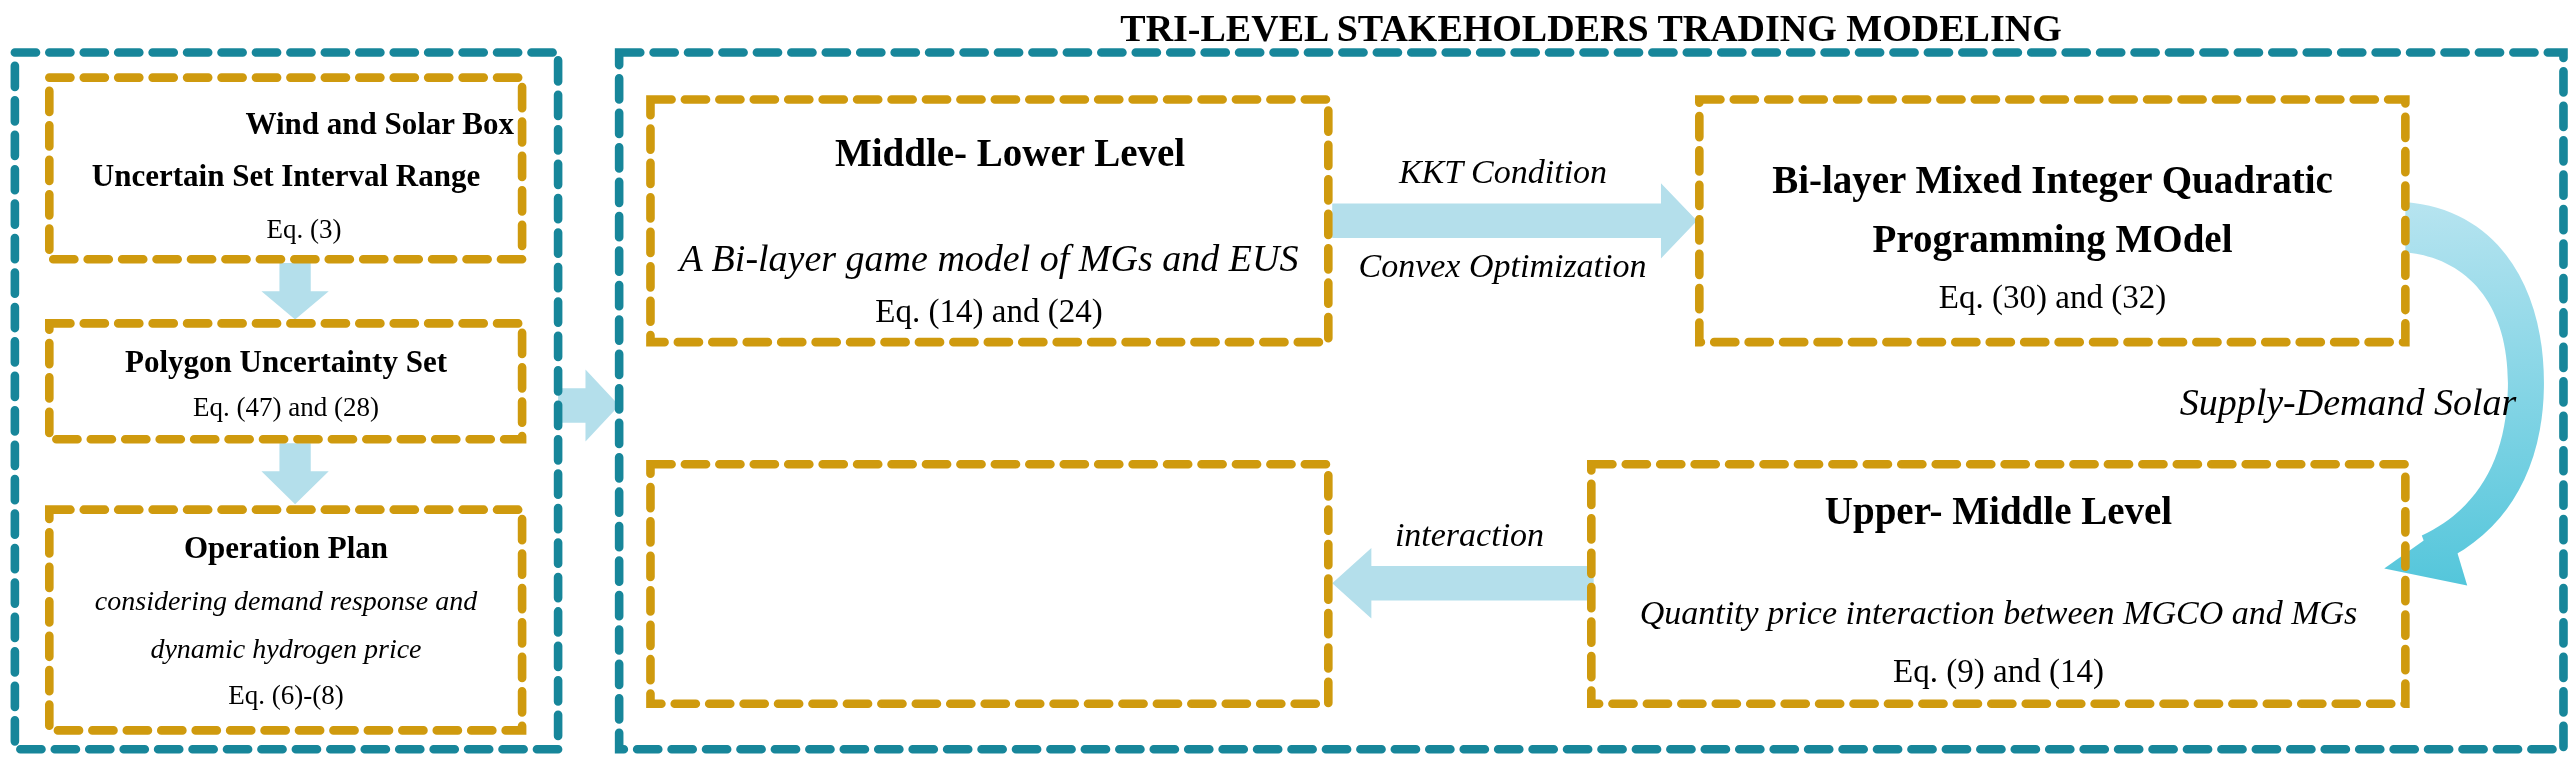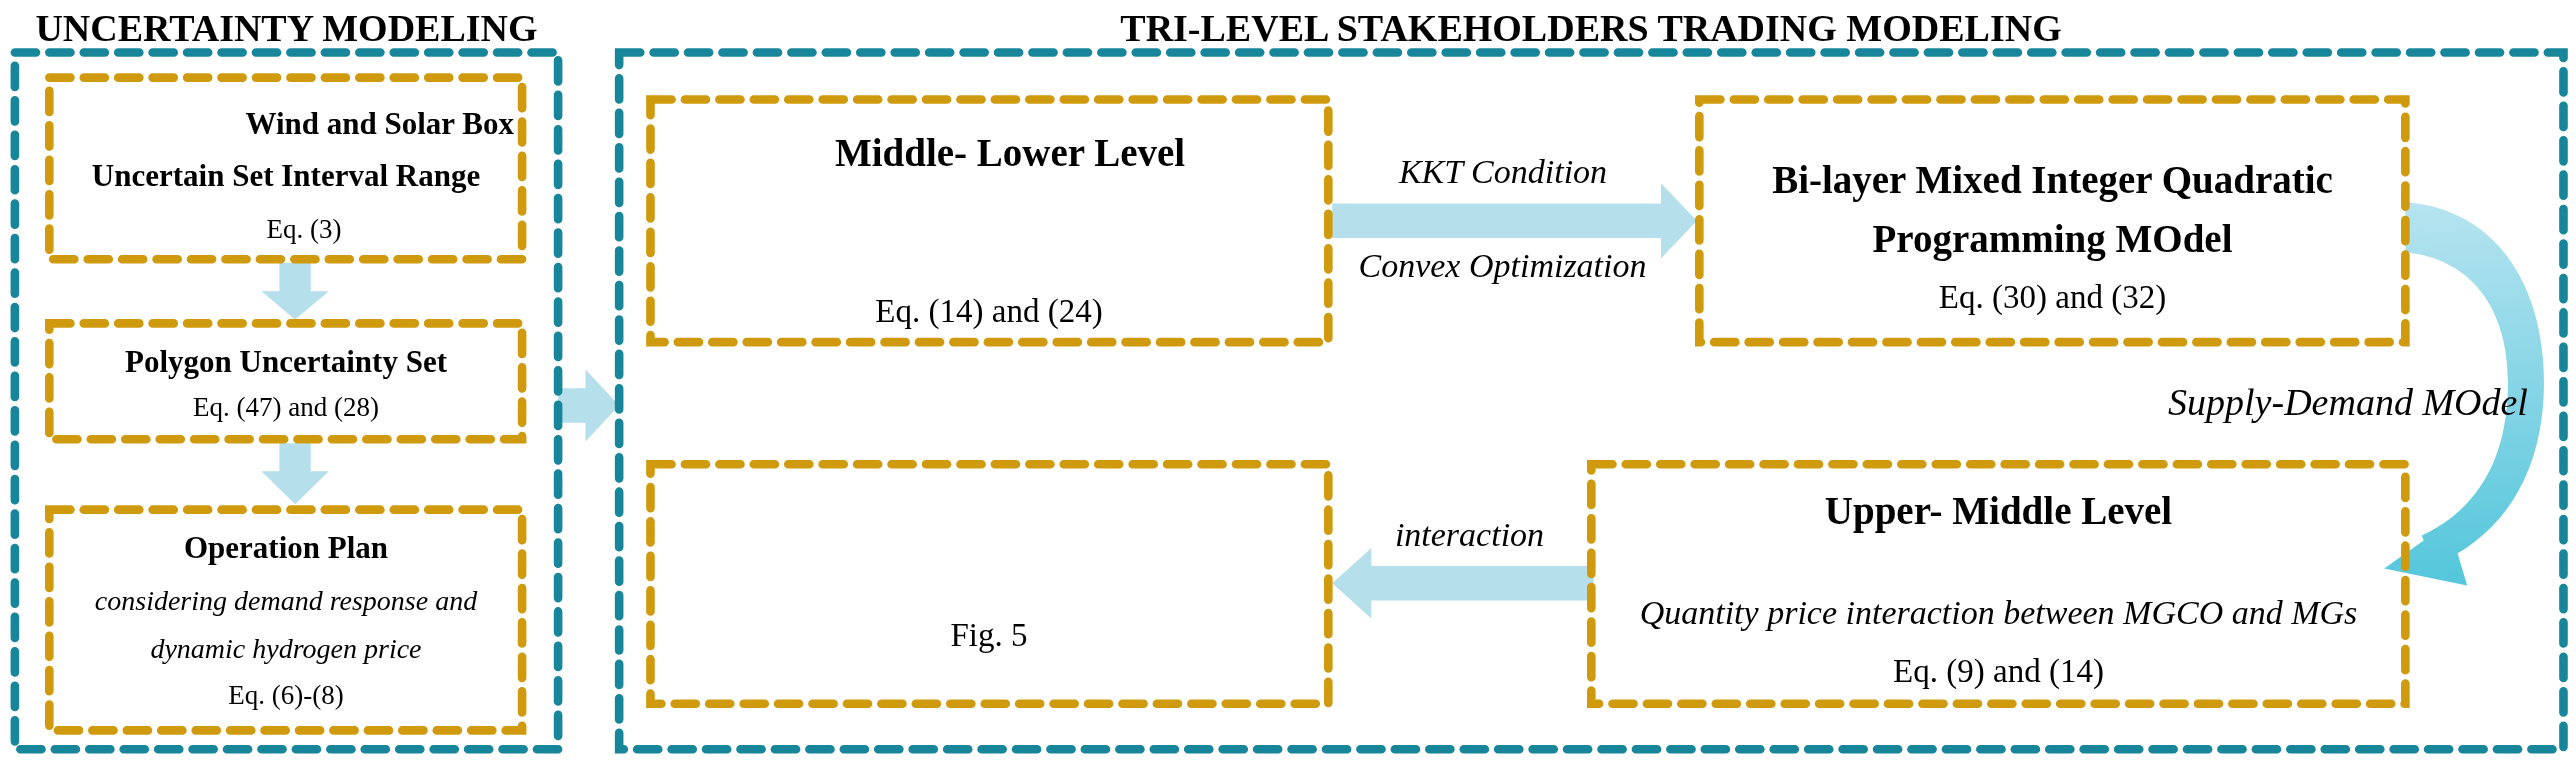--- a/index.html
+++ b/index.html
@@ -75,48 +75,47 @@
       <rect class="dashed-rect orange" x="63" y="651" width="604" height="282"></rect>
       <rect class="dashed-rect orange" x="831" y="127" width="866" height="310"></rect>
       <rect class="dashed-rect orange" x="2171" y="127" width="902" height="310"></rect>
       <rect class="dashed-rect orange" x="831" y="593" width="866" height="306"></rect>
       <rect class="dashed-rect orange" x="2033" y="593" width="1040" height="306"></rect>
     </svg>
   </div>
 
   <div class="layer">
 
-    <div class="txt section-title" style="left:11px;top:5.5px;width:551px;">UNCERTAINTY MODELING</div>
     <div class="txt section-title" style="left:615px;top:5.5px;width:1952px;">TRI-LEVEL STAKEHOLDERS TRADING MODELING</div>
 
     <div class="txt lbox-title" style="left:58px;top:105px;width:456px;text-align:right;">Wind and Solar Box</div>
     <div class="txt lbox-title" style="left:58px;top:157px;width:456px;">Uncertain Set Interval Range</div>
     <div class="txt lbox-eq" style="left:76px;top:213px;width:456px;">Eq. (3)</div>
 
     <div class="txt lbox-title" style="left:58px;top:343px;width:456px;">Polygon Uncertainty Set</div>
     <div class="txt lbox-eq" style="left:58px;top:391px;width:456px;">Eq. (47) and (28)</div>
 
     <div class="txt lbox-title" style="left:58px;top:529px;width:456px;">Operation Plan</div>
     <div class="txt lbox-italic" style="left:58px;top:584px;width:456px;">considering demand response and</div>
     <div class="txt lbox-italic" style="left:58px;top:632px;width:456px;">dynamic hydrogen price</div>
     <div class="txt lbox-eq" style="left:58px;top:679px;width:456px;">Eq. (6)-(8)</div>
 
     <div class="txt rbox-title" style="left:683px;top:130px;width:654px;">Middle- Lower Level</div>
+    <div class="txt rbox-italic-lg" style="left:662px;top:236px;width:654px;">A Bi-layer game model of MGs and EUS</div>
     <div class="txt rbox-eq" style="left:662px;top:292px;width:654px;">Eq. (14) and (24)</div>
 
     <div class="txt rbox-title" style="left:1711px;top:216px;width:683px;">Programming MOdel</div>
     <div class="txt rbox-title" style="left:1711px;top:157px;width:683px;">Bi-layer Mixed Integer Quadratic</div>
     <div class="txt rbox-eq" style="left:1711px;top:278px;width:683px;">Eq. (30) and (32)</div>
 
-    <div class="txt rbox-eq" style="left:662px;top:616px;width:654px;">Fig. 5</div>
 
     <div class="txt rbox-title" style="left:1603px;top:488px;width:791px;">Upper- Middle Level</div>
     <div class="txt rbox-italic" style="left:1603px;top:593px;width:791px;">Quantity price interaction between MGCO and MGs</div>
     <div class="txt rbox-eq" style="left:1603px;top:652px;width:791px;">Eq. (9) and (14)</div>
 
     <div class="txt flow-label" style="left:1331px;top:152px;width:344px;">KKT Condition</div>
     <div class="txt flow-label" style="left:1299px;top:246px;width:407px;">Convex Optimization</div>
-    <div class="txt flow-label-lg" style="left:2168px;top:380px;width:360px;">Supply-Demand MOdel</div>
+    <div class="txt flow-label-lg" style="left:2168px;top:380px;width:360px;">Supply-Demand Solar</div>
     <div class="txt flow-label" style="left:1335px;top:515px;width:269px;">interaction</div>
   </div>
 
 </div>
 
 
 </body></html>

